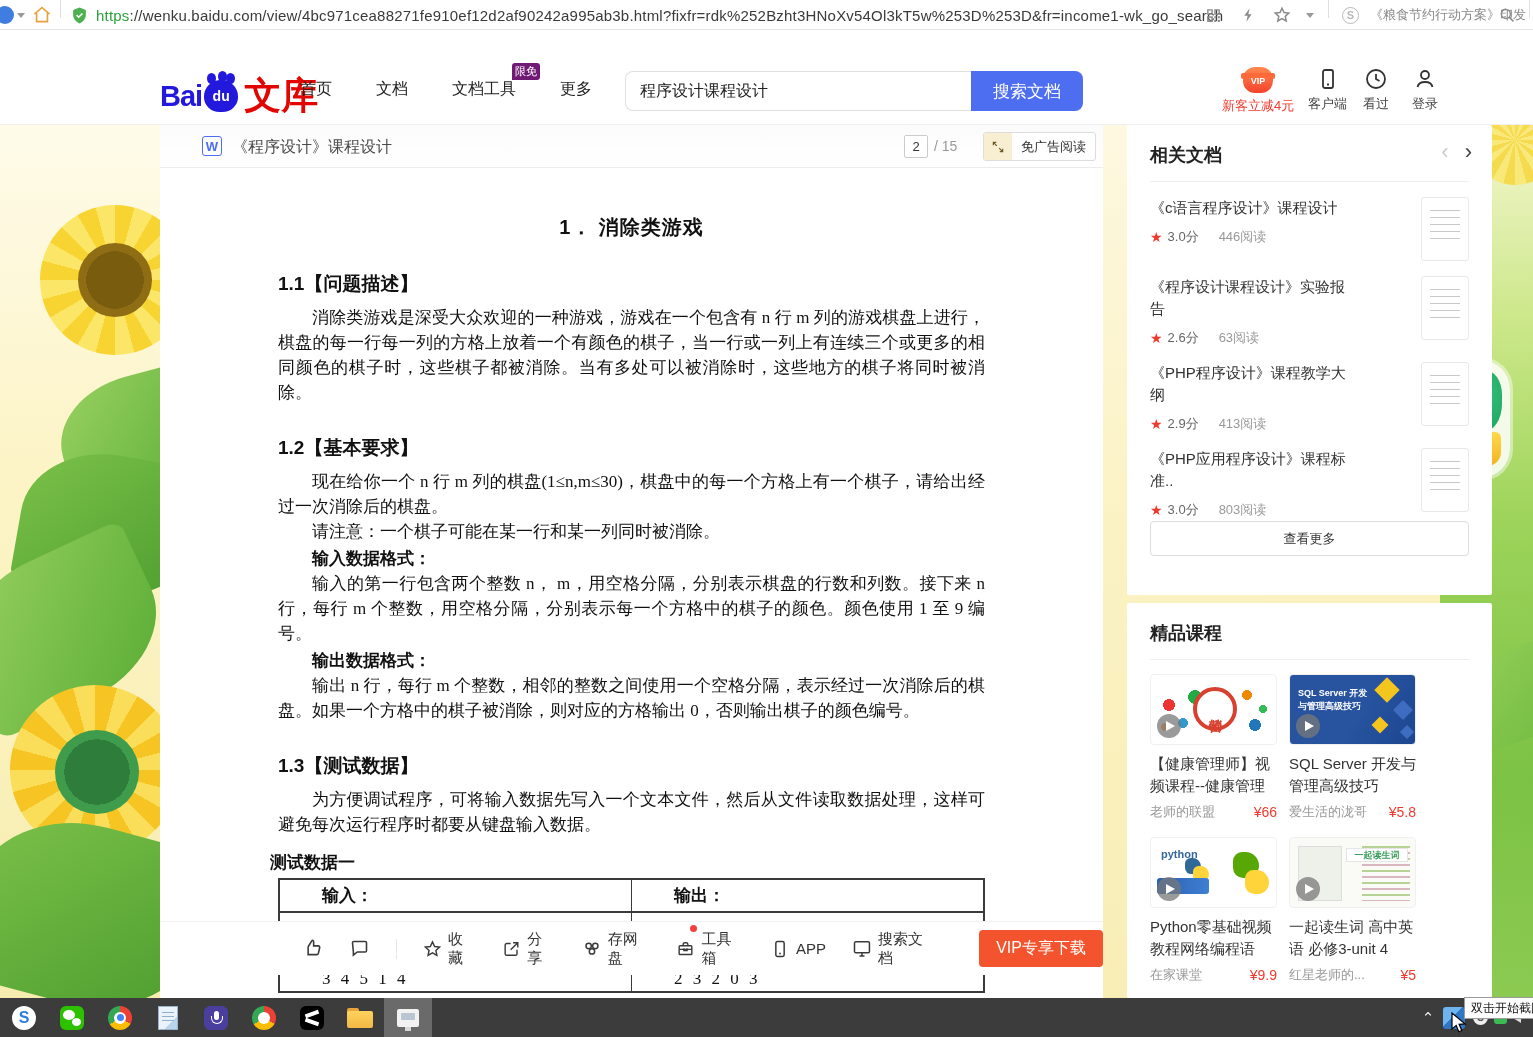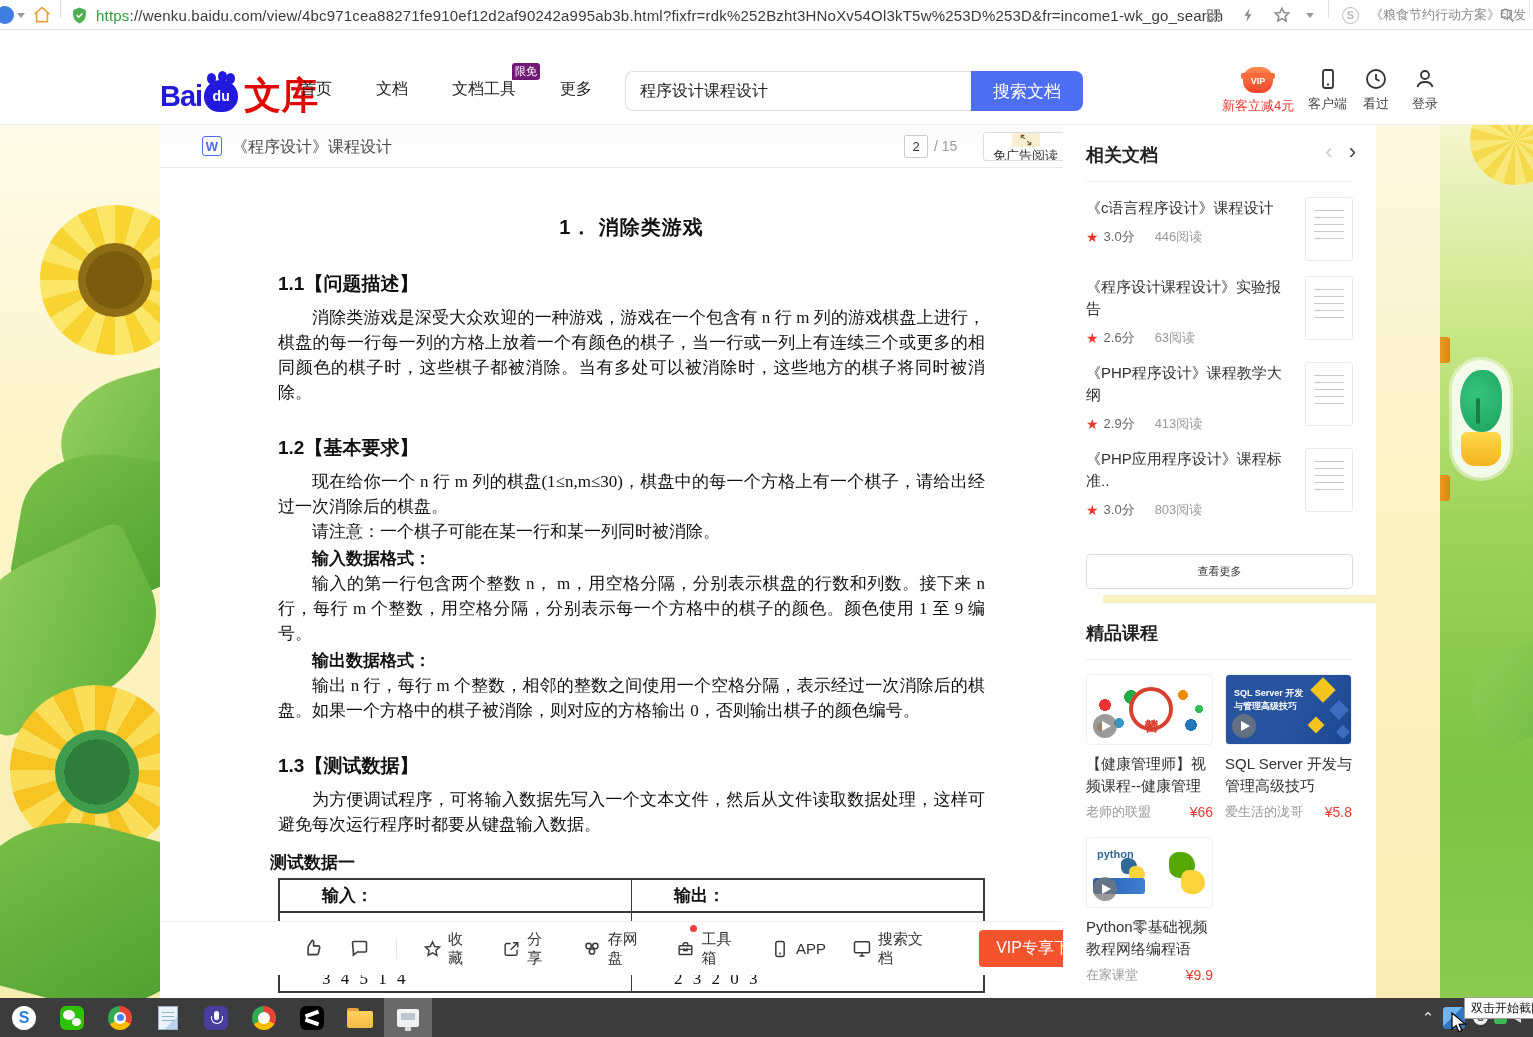--- a/index.html
+++ b/index.html
@@ -74,21 +74,21 @@
   
   .doc-panel { position:absolute; left:160px; top:125px; width:943px; height:873px; background:#fff; }
   .doc-titlebar { position:relative; height:43px; border-bottom:1px solid #ececec; background:linear-gradient(180deg,#fbfbfb,#fff); }
   .wbadge { position:absolute; left:42px; top:11px; width:20px; height:20px; border:1.5px solid #4e6ef2; border-radius:3px;
             color:#4e6ef2; font-weight:bold; font-size:13px; display:flex; align-items:center; justify-content:center; }
   .doc-title { position:absolute; left:72px; top:12px; font-size:16px; color:#4a4a4a; }
   .pagebox { position:absolute; left:744px; top:10px; width:24px; height:23px; border:1px solid #ccc; border-radius:2px;
              background:#fff; font-size:13px; color:#333; display:flex; align-items:center; justify-content:center; }
   .pagetotal { position:absolute; left:774px; top:13px; font-size:14px; color:#999; }
   .adfree { position:absolute; left:823px; top:7px; height:29px; border:1px solid #ddd; border-radius:3px; background:#fff;
-            display:flex; align-items:center; cursor:pointer; overflow:hidden;flex-direction:column; }
+            display:flex; align-items:center; cursor:pointer; overflow:hidden; }
   .adfree .ic { width:28px; height:29px; background:#f8efd3; display:flex; align-items:center; justify-content:center; }
   .adfree .tx { font-size:13px; color:#333; padding:0 9px; }
 
   .doc-body { height:830px; overflow:hidden; padding:0 118px; color:#111;
               font-family:"Liberation Serif", serif; }
   .doc-h1 { text-align:center; font-size:20px; font-weight:bold; margin-top:46px; letter-spacing:1px;
             font-family:"Liberation Sans",sans-serif; }
   .doc-h2 { font-size:19px; font-weight:bold; margin-top:30px; font-family:"Liberation Sans",sans-serif; }
   .doc-p { font-size:17px; line-height:25px; text-align:justify; text-indent:2em; margin-top:8px; }
   .doc-bold-line { font-size:17px; line-height:25px; font-weight:bold; text-indent:2em; margin-top:2px;
@@ -103,40 +103,40 @@
 
   .doc-toolbar { position:absolute; left:0; bottom:23px; width:943px; height:54px; background:#fff;
                  border-top:1px solid #f1f1f1; display:flex; align-items:center; padding-left:142px; }
   .tb-item { display:flex; align-items:center; gap:6px; font-size:15px; color:#333; cursor:pointer; margin-right:26px; position:relative; }
   .tb-div { width:1px; height:20px; background:#e6e6e6; margin-right:26px; }
   .reddot { position:absolute; left:14px; top:-5px; width:7px; height:7px; border-radius:50%; background:#f53f3f; }
   .vip-btn { margin-left:18px; width:130px; height:37px; background:#f4542d; color:#fff; border:none; border-radius:4px;
              font-size:16px; cursor:pointer; font-family:inherit; }
 
   
-  .side-card { position:absolute; left:1063px; width:313px; background:#fff; border-radius:2px; }
+  .side-card { position:absolute; left:1127px; width:365px; background:#fff; border-radius:2px; }
   .card-related { top:125px; height:470px; padding:18px 23px; }
   .card-courses { top:603px; height:395px; padding:18px 23px; overflow:hidden; }
   .card-h { font-size:18px; font-weight:bold; color:#222; }
   .card-arrows { position:absolute; right:20px; top:14px; font-size:22px; }
   .card-arrows .prev { color:#ccc; margin-right:10px; cursor:pointer; }
   .card-arrows .next { color:#444; cursor:pointer; }
   .card-hr { height:1px; background:#eee; margin:14px 0 0; }
   .rel-item { display:flex; justify-content:space-between; margin-top:15px; cursor:pointer; }
   .rel-left { width:205px; }
   .rel-title { font-size:15px; color:#333; line-height:22px; max-height:44px; overflow:hidden; }
   .rel-meta { display:flex; align-items:center; margin-top:9px; font-size:13px; }
   .rel-meta .star { color:#f0392e; font-size:14px; margin-right:5px; }
   .rel-meta .score { color:#666; }
   .rel-meta .reads { color:#999; margin-left:20px; }
   .thumb-doc { width:48px; height:64px; border:1px solid #e9e9e9; border-radius:3px; background:#fff; position:relative; flex:none; }
   .thumb-doc i { position:absolute; left:8px; right:8px; top:12px; height:30px;
                  background:repeating-linear-gradient(180deg,#c9c9c9 0 1px,transparent 1px 7px); }
-  .more-btn { width:100%; height:35px; margin-top:35px; background:#fff; border:1px solid #ddd; border-radius:4px;
-              font-size:11px; color:#333; cursor:pointer; font-family:inherit; }
+  .more-btn { width:100%; height:35px; margin-top:2px; background:#fff; border:1px solid #ddd; border-radius:4px;
+              font-size:13px; color:#333; cursor:pointer; font-family:inherit; }
   .course-grid { display:flex; flex-wrap:wrap; gap:16px 12px; margin-top:14px; }
   .course-card { width:127px; cursor:pointer; }
   .cthumb { width:127px; height:71px; border-radius:4px; position:relative; overflow:hidden; background:#fff; border:1px solid #f0f0f0; }
   .play { position:absolute; left:6px; bottom:6px; width:24px; height:24px; border-radius:50%; background:rgba(120,120,120,.75); }
   .play:after { content:""; position:absolute; left:9px; top:6.5px; border-left:9px solid #fff;
                 border-top:5.5px solid transparent; border-bottom:5.5px solid transparent; }
   .ctitle { font-size:15px; color:#333; line-height:22px; height:44px; overflow:hidden; margin-top:8px; }
   .cmeta { display:flex; justify-content:space-between; align-items:center; margin-top:6px; }
   .cauthor { font-size:13px; color:#999; max-width:78px; white-space:nowrap; overflow:hidden; }
   .cprice { font-size:14px; color:#f0392e; }
@@ -576,20 +576,33 @@
         <span class="lg" style="left:94px;top:32px;width:24px;height:24px;background:#ffd43b"></span>
         <span class="play"></span>
       </div>
       <div class="ctitle">Python零基础视频教程网络编程语言...</div>
       <div class="cmeta">
         <span class="cauthor">在家课堂</span>
         <span class="cprice">¥9.9</span>
       </div>
     </div>
 
+    <div class="course-card">
+      <div class="cthumb thumbD">
+        <span class="cover"></span>
+        <span class="lines"></span>
+        <span class="banner">一起读生词</span>
+        <span class="play"></span>
+      </div>
+      <div class="ctitle">一起读生词 高中英语 必修3-unit 4</div>
+      <div class="cmeta">
+        <span class="cauthor">红星老师的...</span>
+        <span class="cprice">¥5</span>
+      </div>
+    </div>
 
   </div>
 </div>
 
 <div class="taskbar">
   <div class="tb-slot">
       <span class="ic-sogou">S</span>
     </div>
   <div class="tb-slot">
       <span class="ic-wechat"></span>

